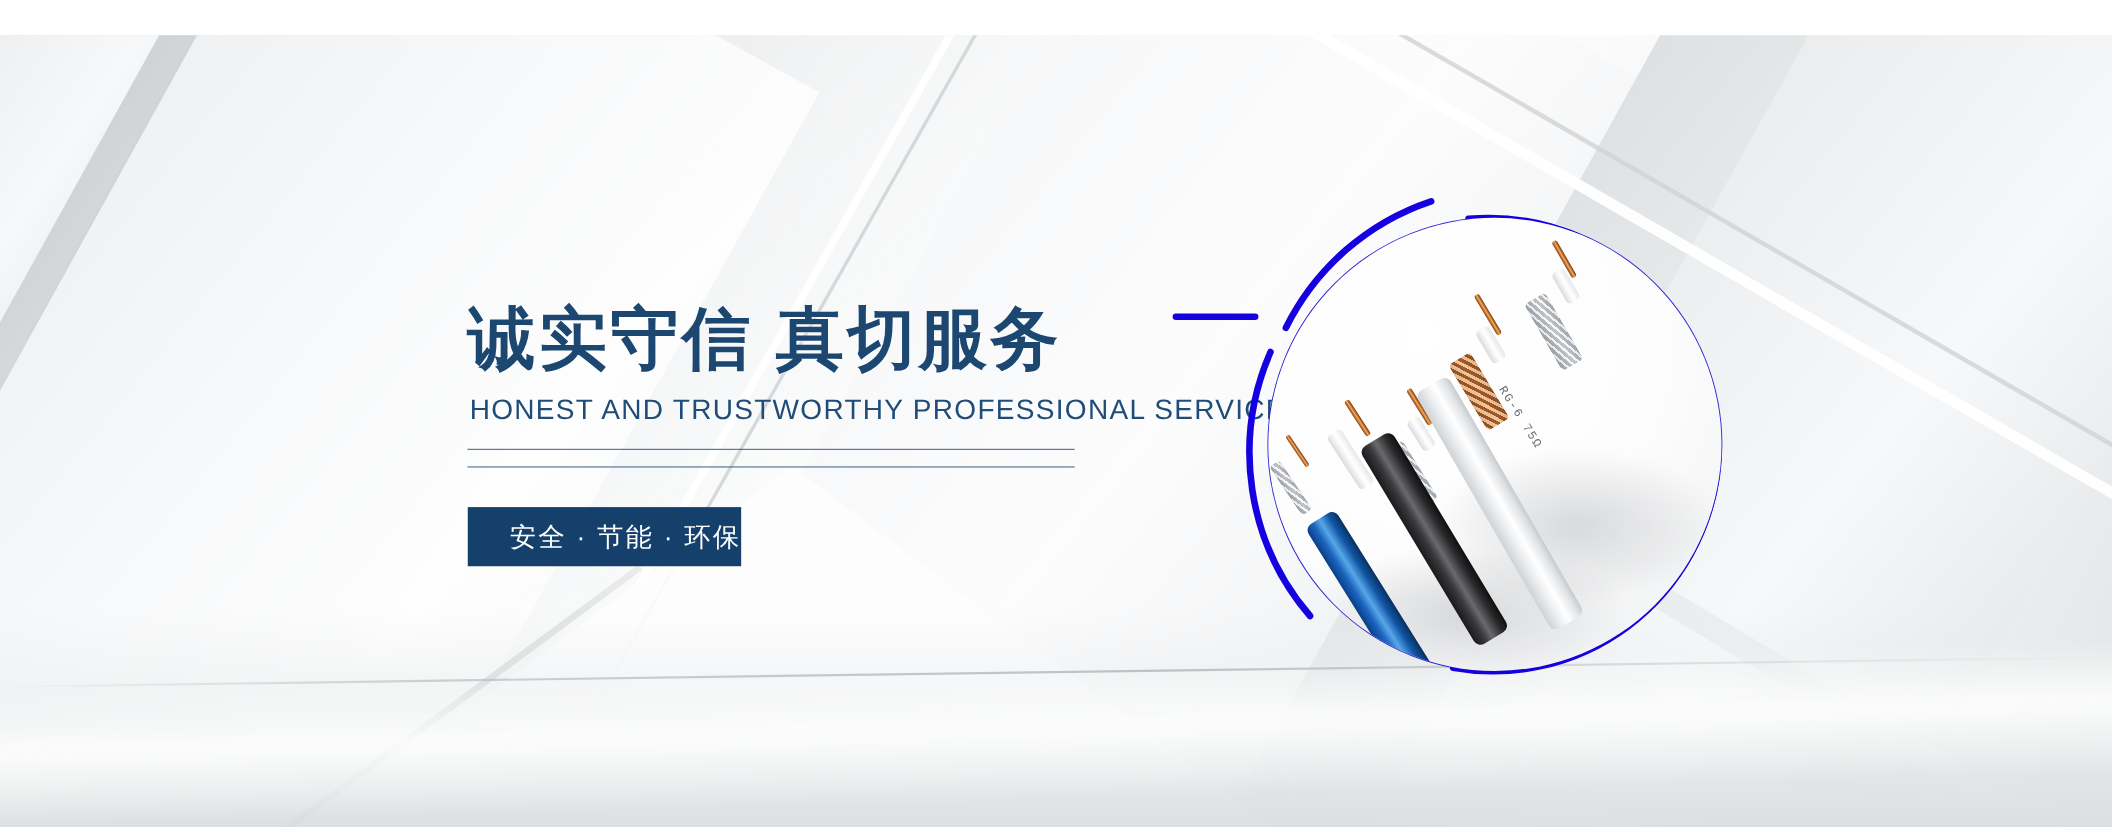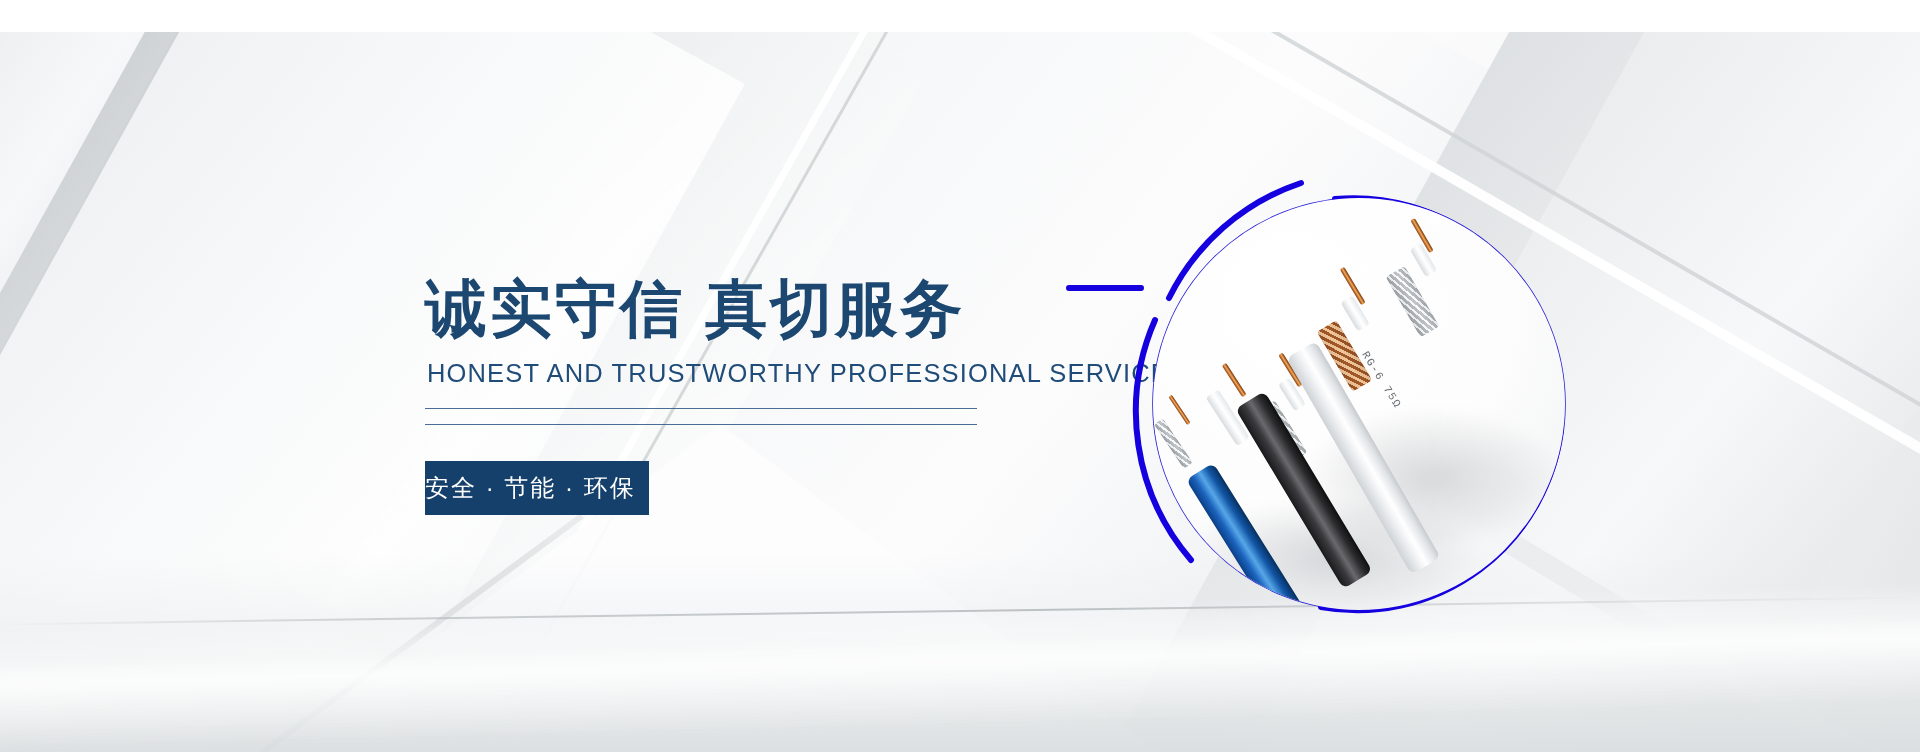--- a/index.html
+++ b/index.html
@@ -239,26 +239,26 @@
     height: 1px;
     background: #2a5580;
     opacity: .85;
   }
 
   
   .badge {
     position: relative;
     margin-top: 36px;
     margin-left: 0;
-    width: 224px;
+    width: 249px;
     height: 54px;
     background: #15406b;
     display: flex;
     align-items: center;
-    justify-content: flex-start;
+    justify-content: flex-end;
     clip-path: polygon(0 0, 100% 0, 100% 100%, 0 100%);
   }
   .badge-arrow {
     position: absolute;
     left: 260px; top: 0;
     width: 0; height: 0;
     border-top: 27px solid #15406b;
     border-bottom: 27px solid #15406b;
     border-right: 28px solid transparent;
   }

